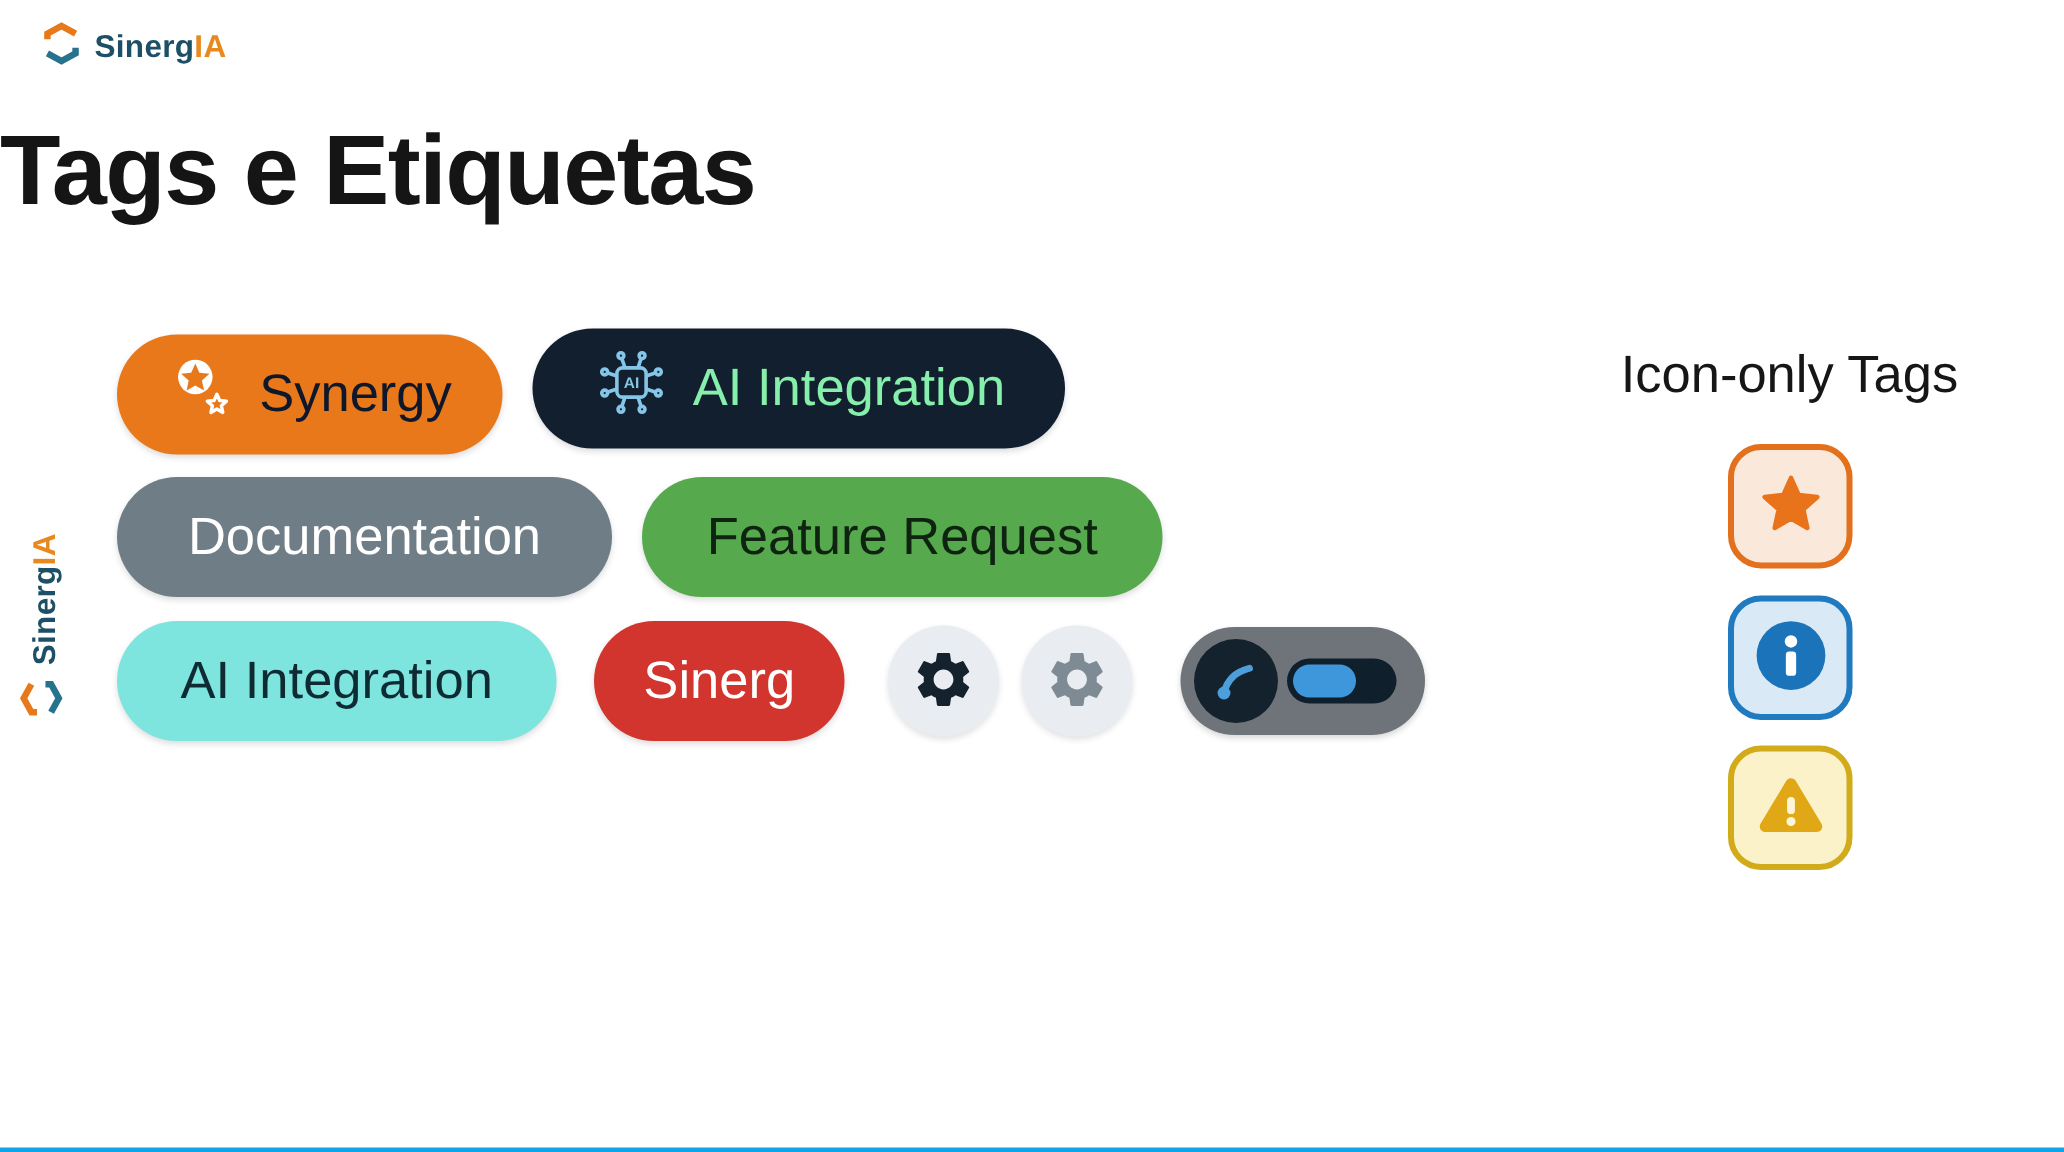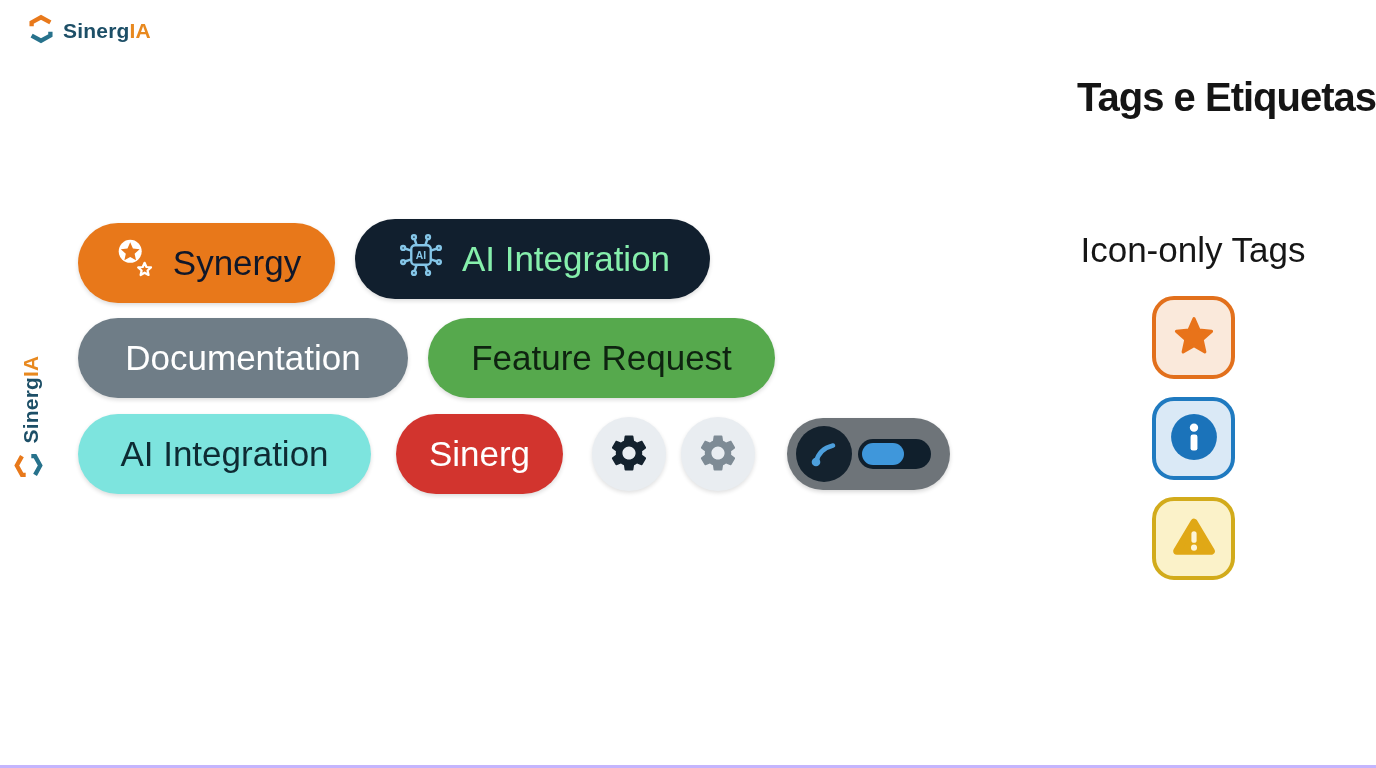--- a/index.html
+++ b/index.html
@@ -1,34 +1,34 @@
 <!DOCTYPE html>
 <html><head>
 <meta charset="utf-8">
 <style>
   html,body{margin:0;padding:0;background:#fff;}
   .stage{
     position:relative;width:1376px;height:768px;background:#ffffff;
     font-family:"Liberation Sans",sans-serif;overflow:hidden;box-sizing:border-box;
-    border-bottom:3px solid #c4b5fd;
+    border-bottom:3px solid #0ea5e9;
     padding-left:32px;
   }
   
   .logo-row{position:absolute;left:26px;top:14px;display:flex;align-items:center;gap:7px;}
   .logo-text{font-size:21px;font-weight:bold;letter-spacing:.2px;}
   .logo-text .primary{color:#1d4f67;}
   .logo-text .accent{color:#e8891f;}
   .logo-vertical{
     position:absolute;left:-45px;top:383px;width:150px;height:45px;
     display:flex;align-items:center;gap:7px;transform:rotate(-90deg);
   }
   
   .page-title{
-    position:absolute;left:0;top:75px;width:100%;text-align:right;
-    font-size:40px;font-weight:bold;color:#151515;letter-spacing:-1px;
+    position:absolute;left:0;top:75px;width:100%;text-align:left;
+    font-size:66px;font-weight:bold;color:#151515;letter-spacing:-1px;
   }
   
   .pill{
     position:absolute;height:80px;border-radius:40px;
     display:flex;align-items:center;justify-content:center;gap:15px;
     font-size:35px;box-shadow:0 2px 4px rgba(0,0,0,.14);
   }
   .pill-synergy{left:78px;top:223px;width:257px;background:#e8781a;color:#0f172a;text-align:right;}
   .pill-ai-dark{left:355px;top:219px;width:355px;background:#111f2e;color:#86efac;}
   .pill-doc{left:78px;top:318px;width:330px;background:#6f7d87;color:#fff;}

